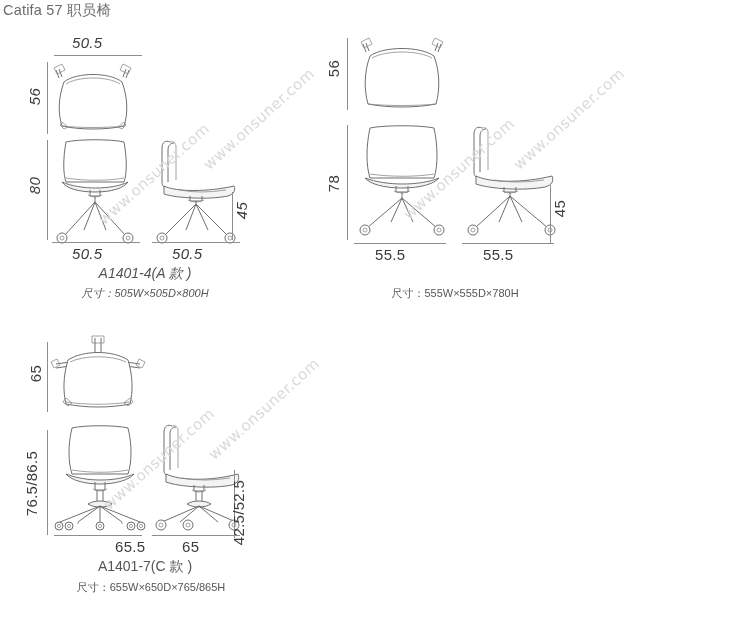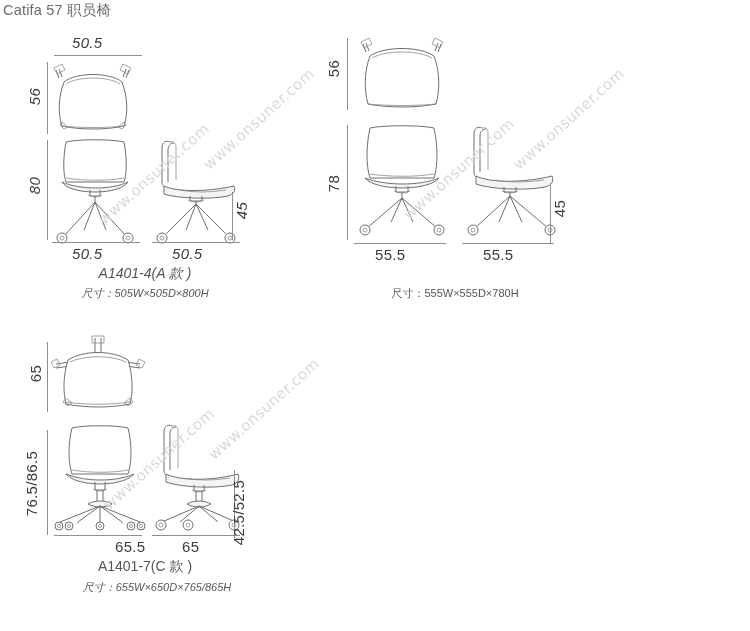--- a/index.html
+++ b/index.html
@@ -272,21 +272,21 @@
 
   <div class="ext-line-v" style="left:234px;top:150px;height:68px;"></div>
   <div class="dim-label vert" style="left:198px;top:184px;width:80px;text-align:center;">42.5/52.5</div>
 
   <div class="ext-line-h" style="left:54px;top:215px;width:88px;"></div>
   <div class="dim-label" style="left:74px;top:218px;margin-left:41px;">65.5</div>
   <div class="ext-line-h" style="left:152px;top:215px;width:88px;"></div>
   <div class="dim-label" style="left:182px;top:218px;">65</div>
 
   <div class="caption" style="left:0;top:238px;width:290px;">A1401-7(C 款 )</div>
-  <div class="caption small" style="left:12px;top:260px;width:290px;font-style:italic;">尺寸：655W×650D×765/865H</div>
+  <div class="caption small" style="left:6px;top:260px;width:290px;">尺寸：655W×650D×765/865H</div>
 </div>
 
 <div class="wm" style="left:95px;top:215px;">www.onsuner.com</div>
 <div class="wm" style="left:200px;top:160px;">www.onsuner.com</div>
 <div class="wm" style="left:400px;top:210px;">www.onsuner.com</div>
 <div class="wm" style="left:510px;top:160px;">www.onsuner.com</div>
 <div class="wm" style="left:100px;top:500px;">www.onsuner.com</div>
 <div class="wm" style="left:205px;top:450px;">www.onsuner.com</div>
 
 </body></html>

